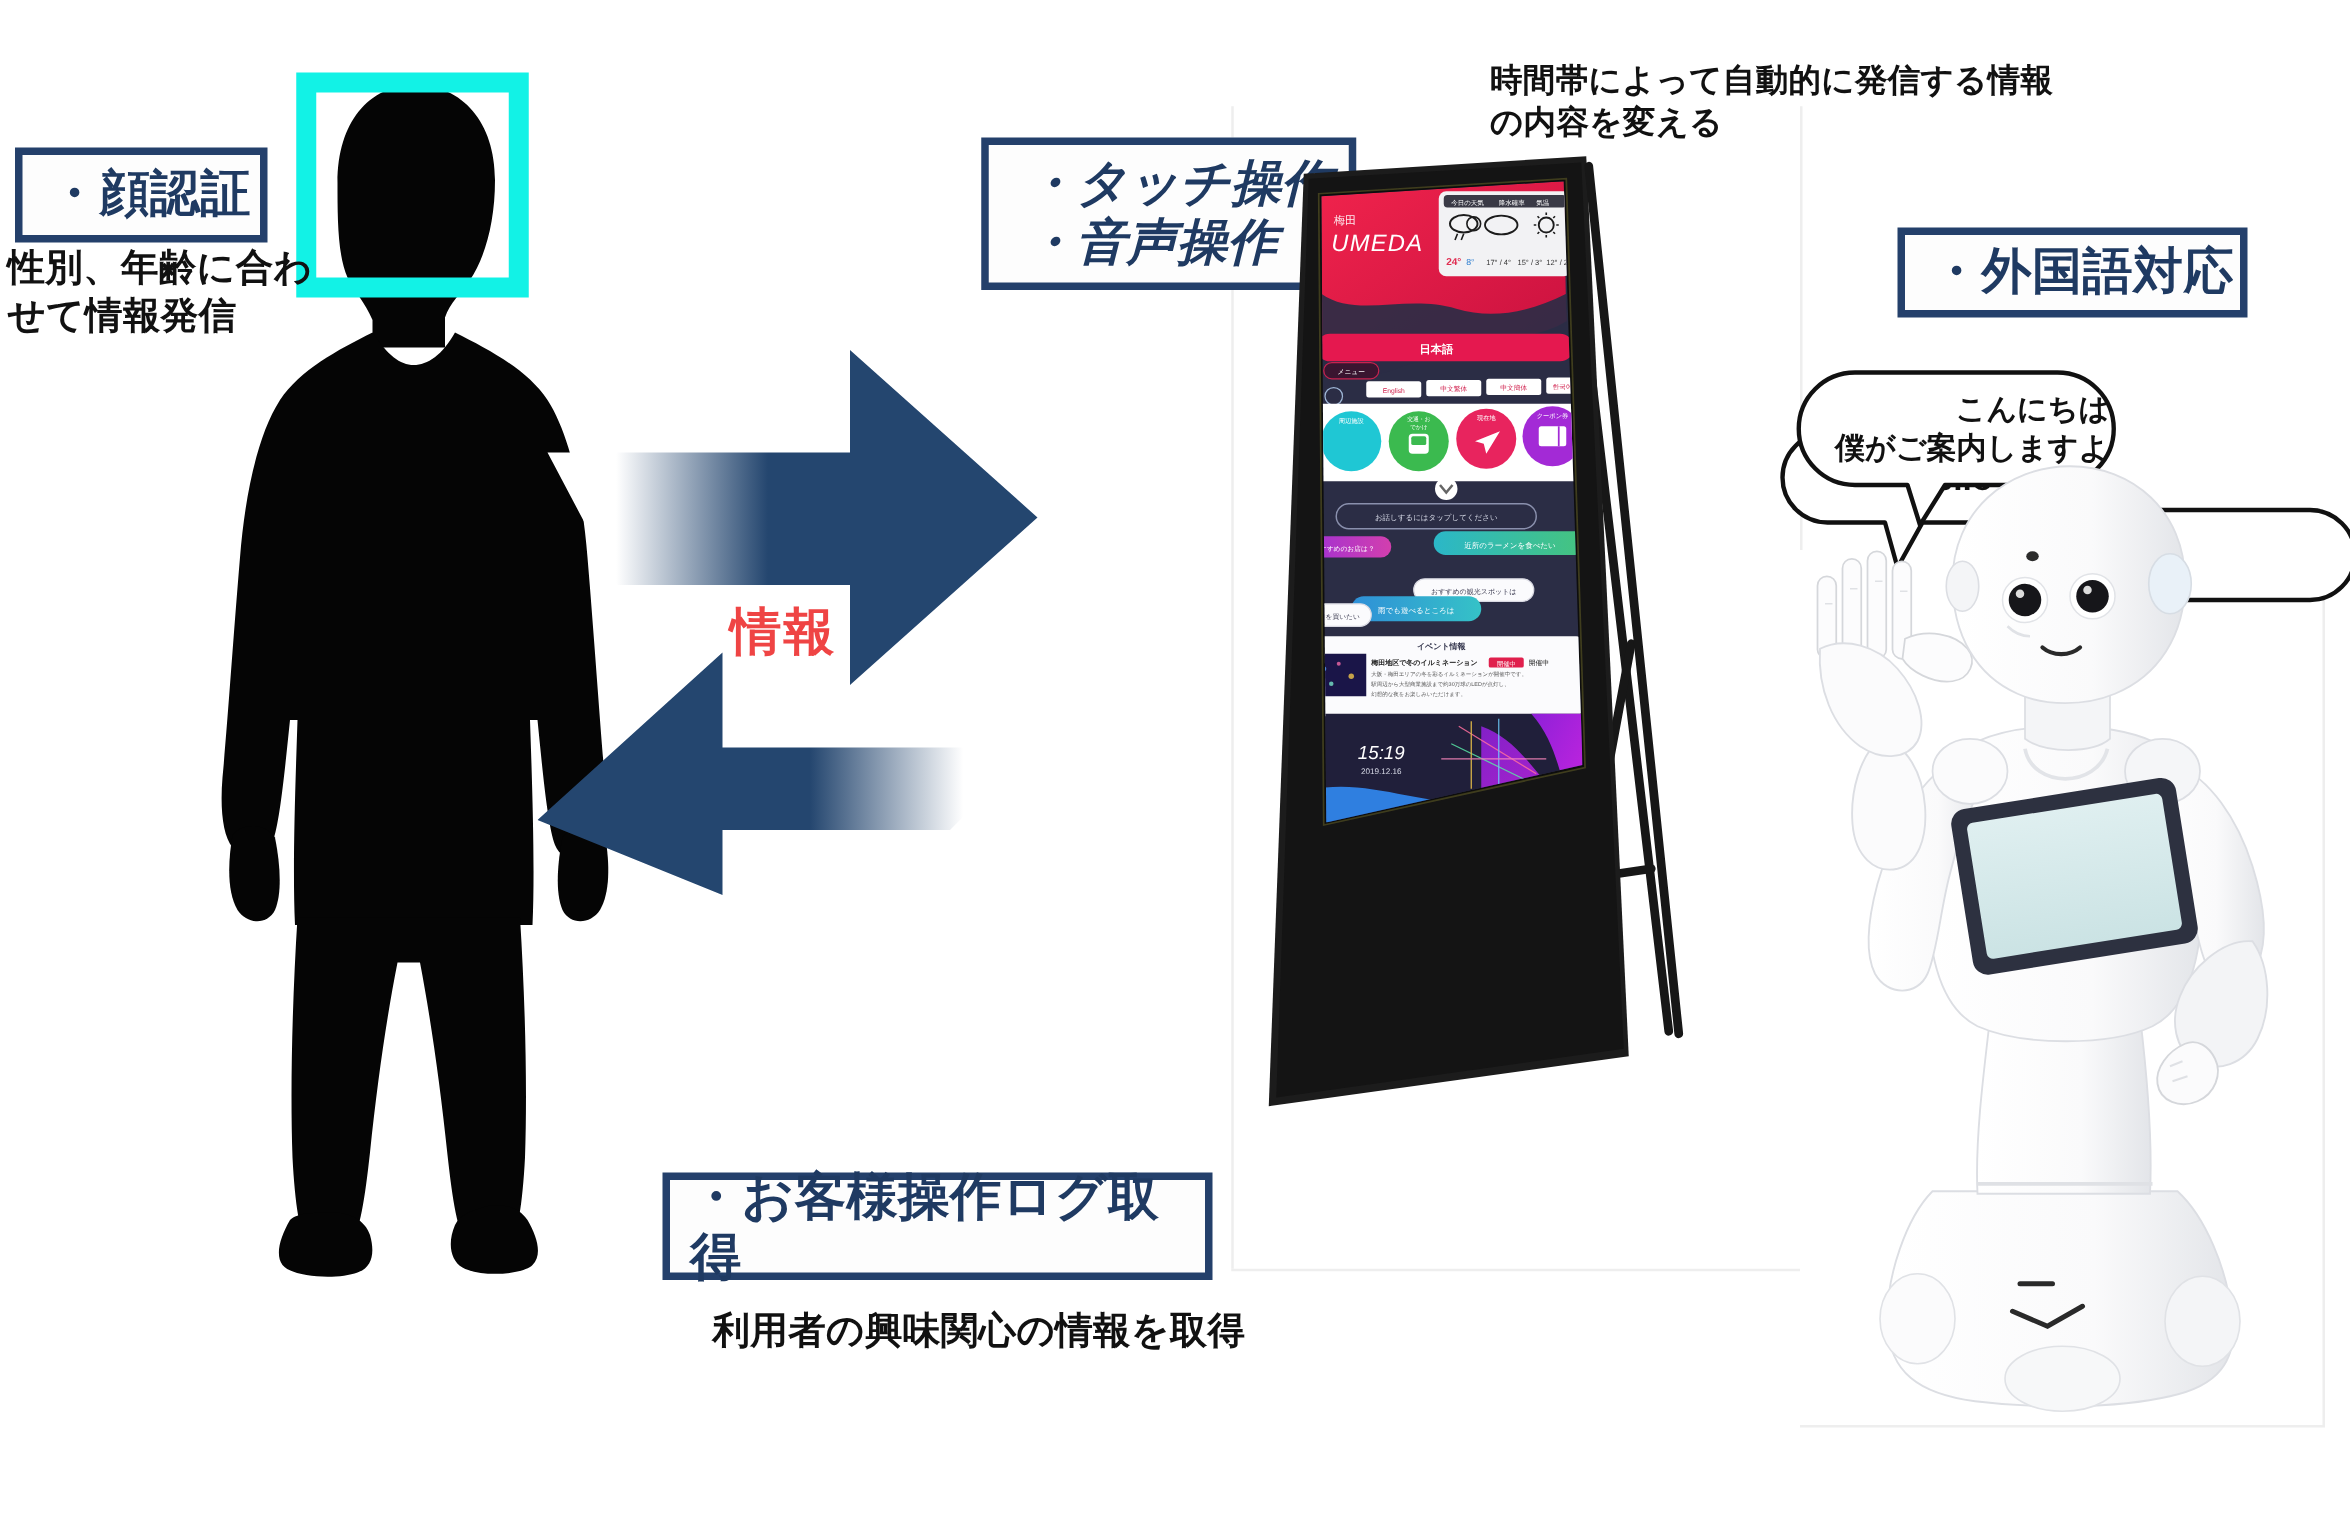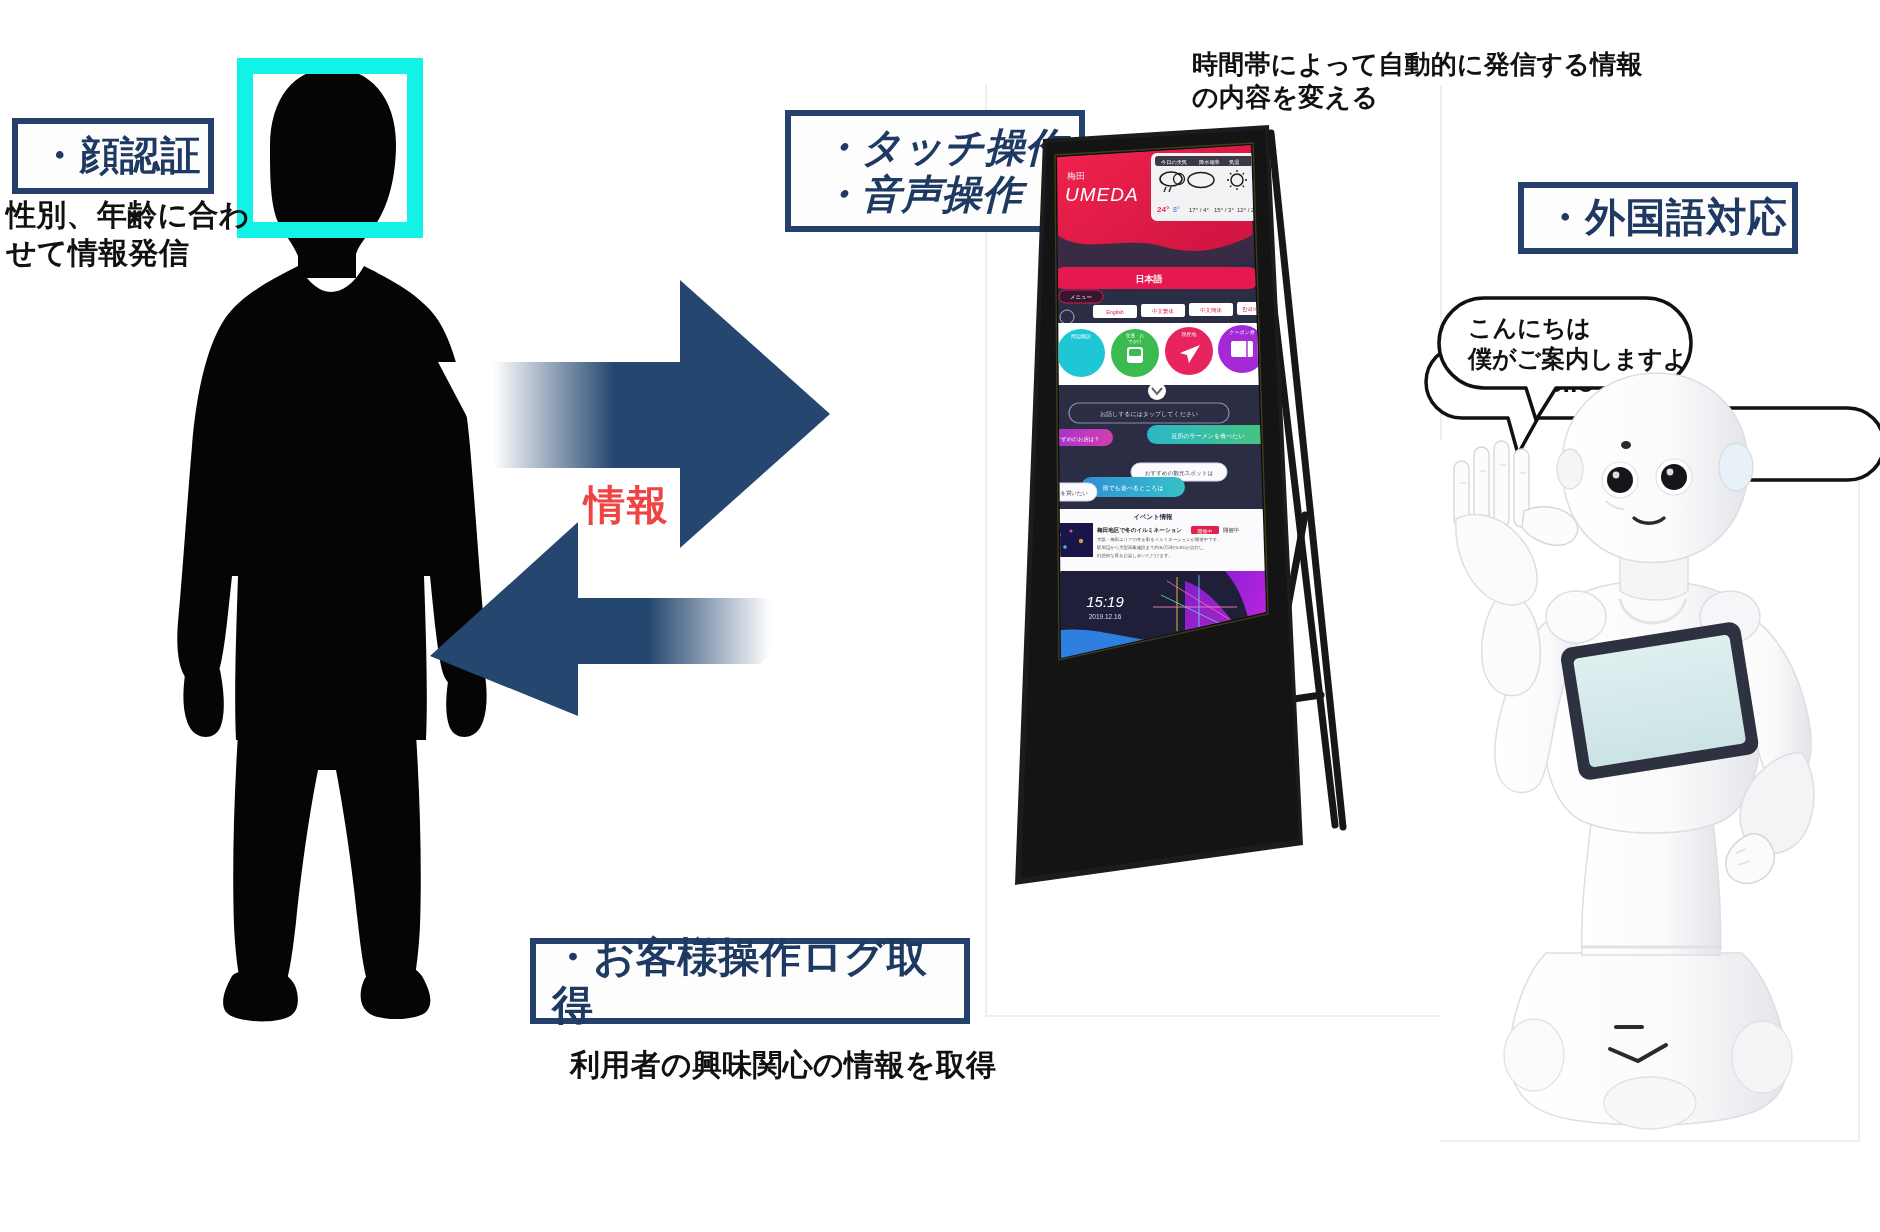--- a/index.html
+++ b/index.html
@@ -72,20 +72,21 @@
 
   
   .bubble{ position:absolute; }
   .bubble svg{ display:block; overflow:visible; }
   .btext{
     position:absolute;
     color:#111;
     font-weight:bold;
     white-space:pre-line;
     line-height:1.3;
+    text-align:right;
   }
 
   
   .faint-line{ position:absolute; background:#eeeeee; }
 </style>
 </head>
 <body>
 
 <div id="stage">
 

